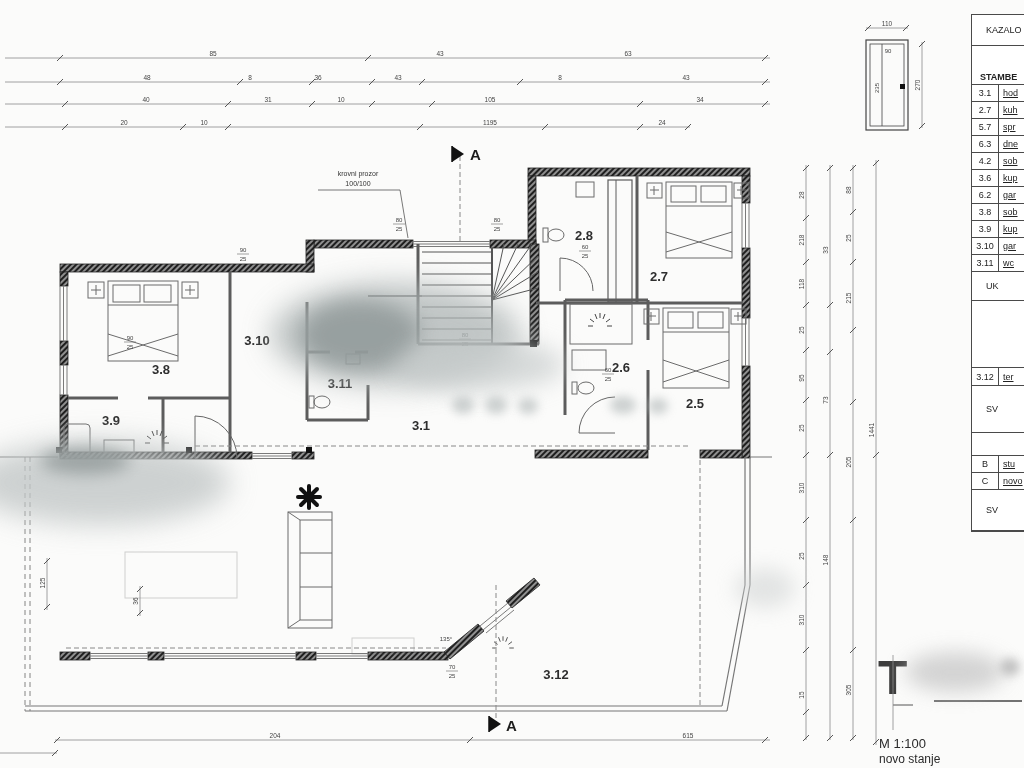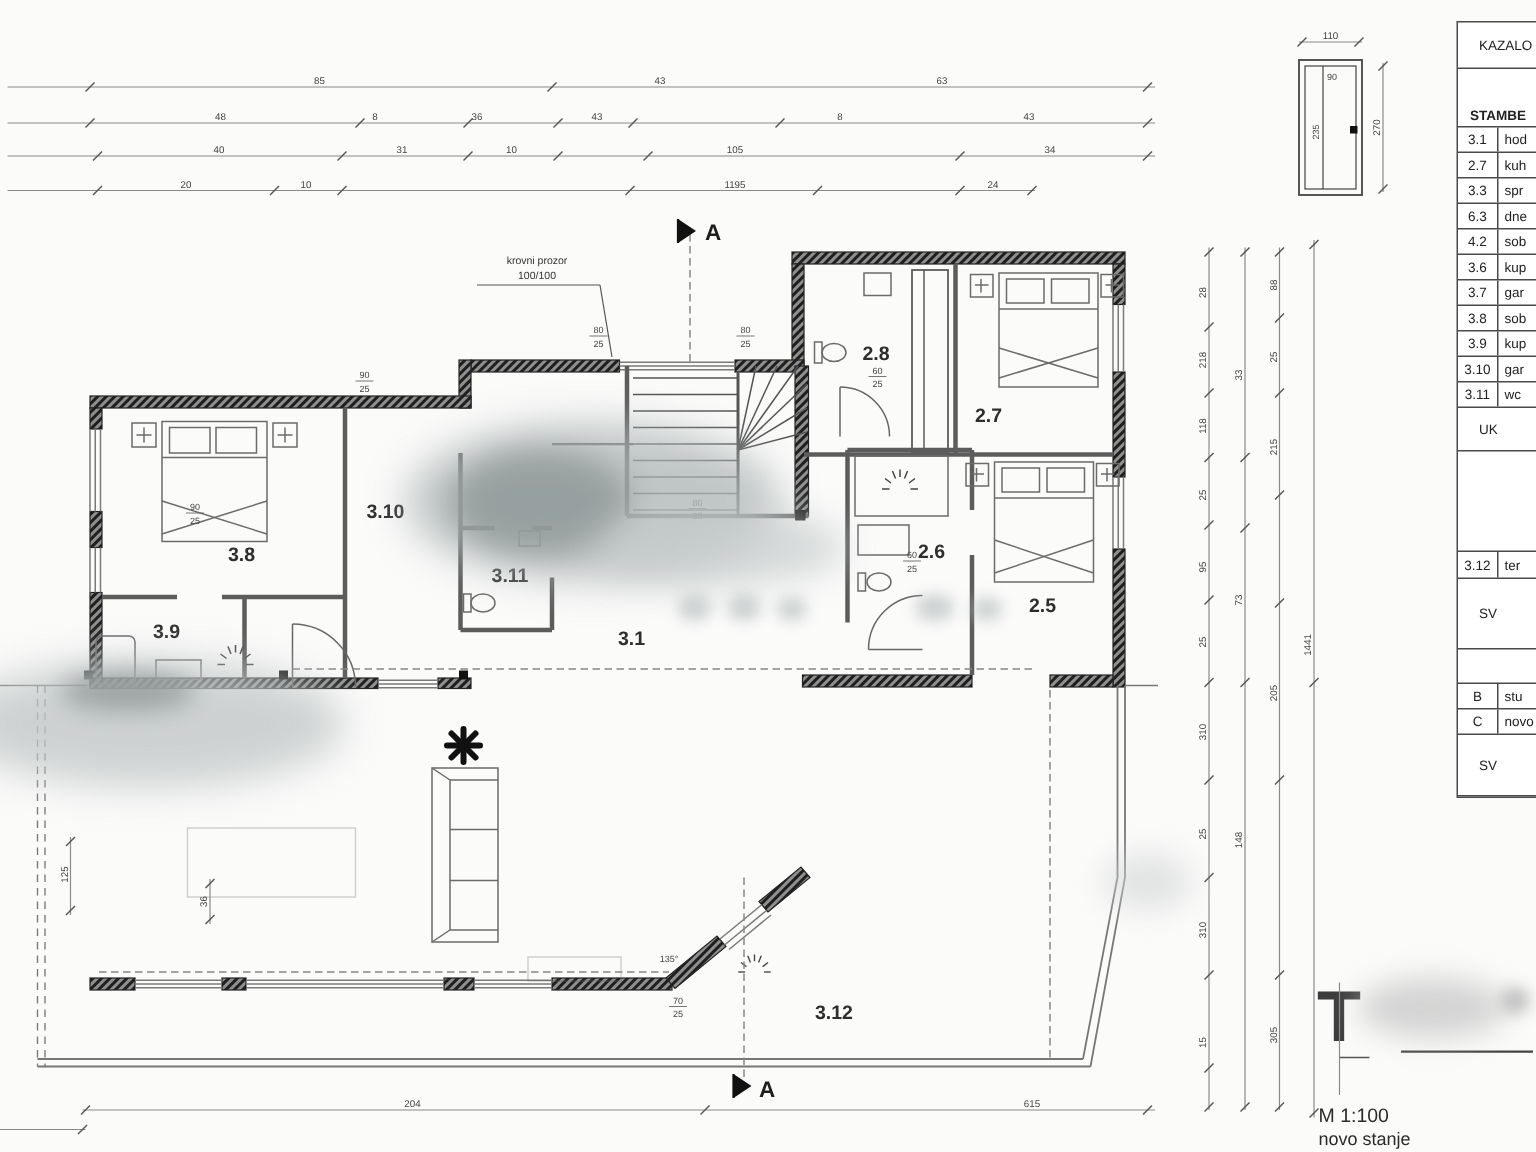--- a/index.html
+++ b/index.html
@@ -14,21 +14,21 @@
   .bigT{font:700 48px "Liberation Sans",sans-serif;fill:#3c3c3c;}
   .scaleTxt{font:13px "Liberation Sans",sans-serif;fill:#2b2b2b;}
   .stateTxt{font:12px "Liberation Sans",sans-serif;fill:#2b2b2b;}
   
   .legend{position:absolute;left:971px;top:14px;width:150px;background:#fff;
           border:1px solid #4a4a4a;font-size:9px;color:#222;}
   .lg-row{display:flex;align-items:center;border-bottom:1px solid #4a4a4a;
           white-space:nowrap;overflow:visible;}
   .lg-num{width:26px;text-align:center;border-right:1px solid #4a4a4a;
           align-self:stretch;display:flex;align-items:center;justify-content:center;}
-  .lg-lab{padding-left:4px;}
+  .lg-lab{padding-left:4px;text-decoration:underline;}
   .lg-span{padding-left:14px;}
   
   .smudge{position:absolute;border-radius:50%;pointer-events:none;}
 </style>
 </head>
 <body>
 
 <div class="page">
 
 <svg width="1024" height="768" viewBox="0 0 1024 768">
@@ -517,37 +517,37 @@
       </div>
       <div class="lg-row " style="height: 16px;">
         <div class="lg-num">3.1</div>
         <div class="lg-lab">hod</div>
       </div>
       <div class="lg-row " style="height: 16px;">
         <div class="lg-num">2.7</div>
         <div class="lg-lab">kuh</div>
       </div>
       <div class="lg-row " style="height: 16px;">
-        <div class="lg-num">3.3</div>
+        <div class="lg-num">5.7</div>
         <div class="lg-lab">spr</div>
       </div>
       <div class="lg-row " style="height: 16px;">
         <div class="lg-num">6.3</div>
         <div class="lg-lab">dne</div>
       </div>
       <div class="lg-row " style="height: 16px;">
         <div class="lg-num">4.2</div>
         <div class="lg-lab">sob</div>
       </div>
       <div class="lg-row " style="height: 16px;">
         <div class="lg-num">3.6</div>
         <div class="lg-lab">kup</div>
       </div>
       <div class="lg-row " style="height: 16px;">
-        <div class="lg-num">3.7</div>
+        <div class="lg-num">6.2</div>
         <div class="lg-lab">gar</div>
       </div>
       <div class="lg-row " style="height: 16px;">
         <div class="lg-num">3.8</div>
         <div class="lg-lab">sob</div>
       </div>
       <div class="lg-row " style="height: 16px;">
         <div class="lg-num">3.9</div>
         <div class="lg-lab">kup</div>
       </div>

